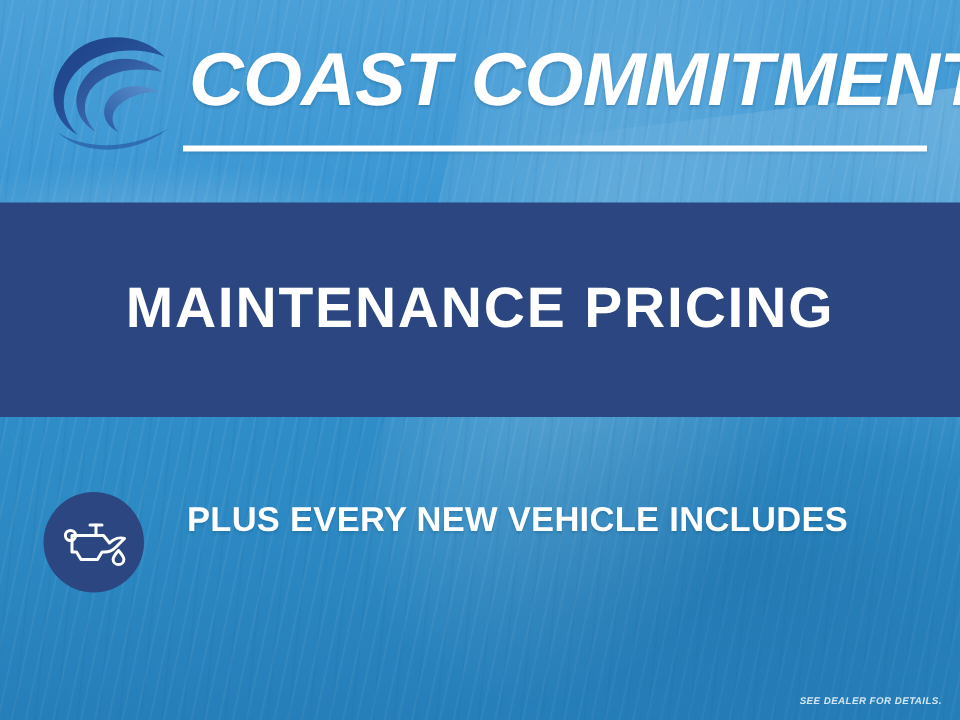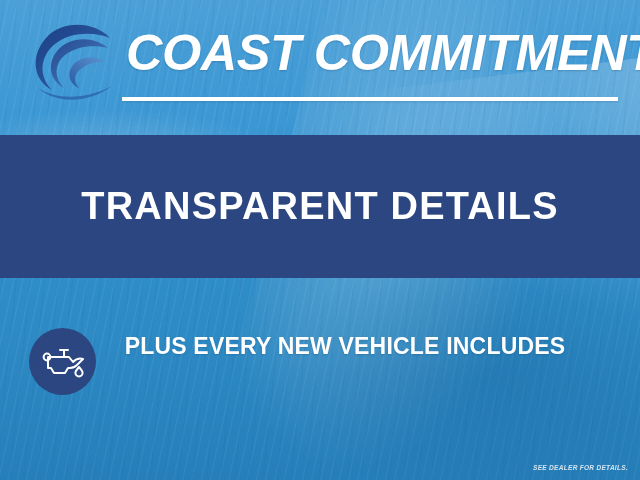--- a/index.html
+++ b/index.html
@@ -264,21 +264,21 @@
         <path d="M16 70 C34 82 64 82 90 68 C66 86 34 86 16 70 Z" fill="#2b5fa8" opacity="0.75"></path>
       </svg>
     </div>
 
     <div class="brand-title">COAST COMMITMENT</div>
 
     <div class="header-rule"></div>
   </div>
 
   <div class="navy-band">
-    <div class="navy-line">TRANSPARENT DETAILS</div>
+    <div class="navy-line">MAINTENANCE PRICING</div>
   </div>
 
   <div class="promo">
     <div class="promo-icon">
       <svg width="44" height="34" viewBox="0 0 44 34" fill="none" stroke="#ffffff" stroke-width="2" stroke-linecap="round" stroke-linejoin="round" xmlns="http://www.w3.org/2000/svg">
 
         <path d="M19 5 h8"></path>
         <path d="M23 5 v6"></path>
 
         <path d="M7 12 h21 l4 5 c3 -3 7 -4 10 -3 l-6 6 c-2 2 -4 3 -7 3 h-2 l-3 5 h-11 l-3 -5 h-3 z"></path>

